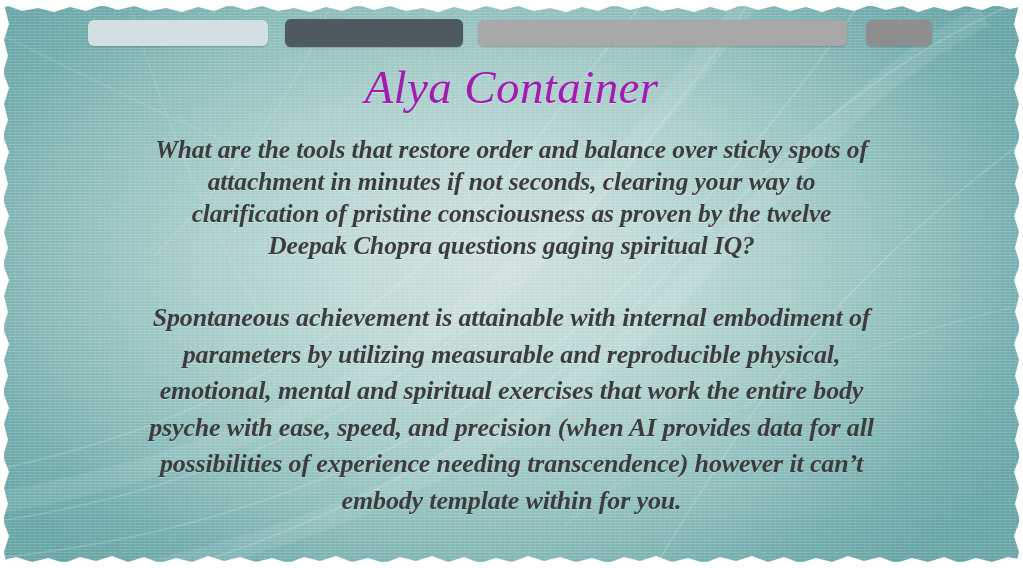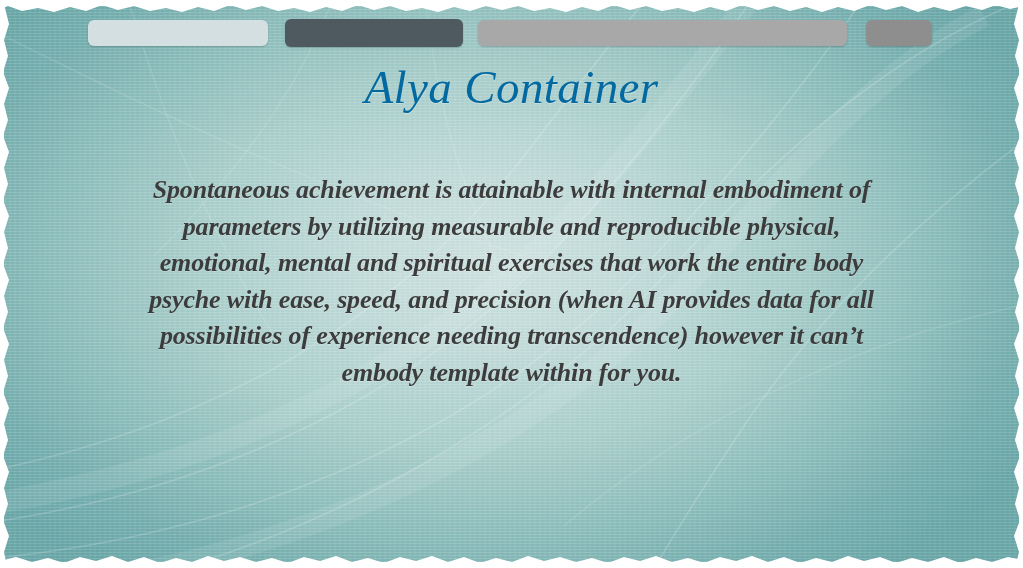--- a/index.html
+++ b/index.html
@@ -106,21 +106,21 @@
     left: 0;
     top: 58px;
     width: 1023px;
     text-align: center;
     font-family: "Liberation Serif", serif;
     font-style: italic;
     font-weight: 400;
     font-size: 47px;
     line-height: 58px;
     letter-spacing: 0.4px;
-    color: #0369a1;
+    color: #a21caf;
     text-shadow: 0 1px 1px rgba(255,255,255,0.35);
     white-space: nowrap;
   }
 
   
   .body-block {
     position: absolute;
     left: 116px;
     top: 134px;
     width: 791px;
@@ -195,16 +195,17 @@
   <div class="topbar">
     <div class="ph-bar" style="left: 88px; top: 20px; width: 180px; height: 26px; background: rgb(211, 223, 224);"></div>
     <div class="ph-bar" style="left: 285px; top: 19px; width: 178px; height: 28px; background: rgb(78, 90, 96);"></div>
     <div class="ph-bar" style="left: 478px; top: 20px; width: 369px; height: 26px; background: rgb(168, 168, 168);"></div>
     <div class="ph-bar" style="left: 866px; top: 20px; width: 66px; height: 26px; background: rgb(142, 142, 142);"></div>
   </div>
 
   <div class="title">Alya Container</div>
 
   <div class="body-block">
+    <p class="para para-1">What are the tools that restore order and balance over sticky spots of attachment in minutes if not seconds, clearing your way to clarification of pristine consciousness as proven by the twelve Deepak Chopra questions gaging spiritual IQ?</p>
     <p class="para para-2">Spontaneous achievement is attainable with internal embodiment of parameters by utilizing measurable and reproducible physical, emotional, mental and spiritual exercises that work the entire body psyche with ease, speed, and precision (when AI provides data for all possibilities of experience needing transcendence) however it can’t embody template within for you.</p>
   </div>
 
 </div>
 
 </body></html>

